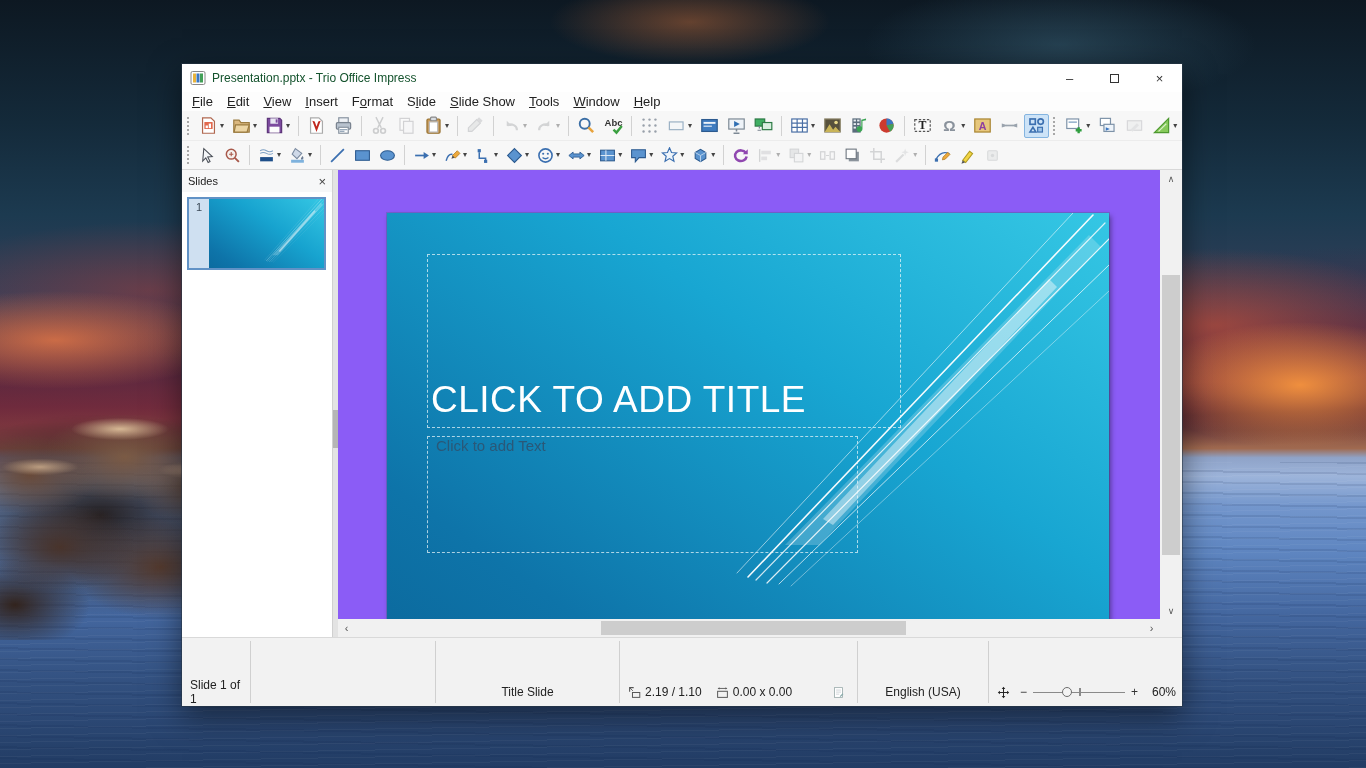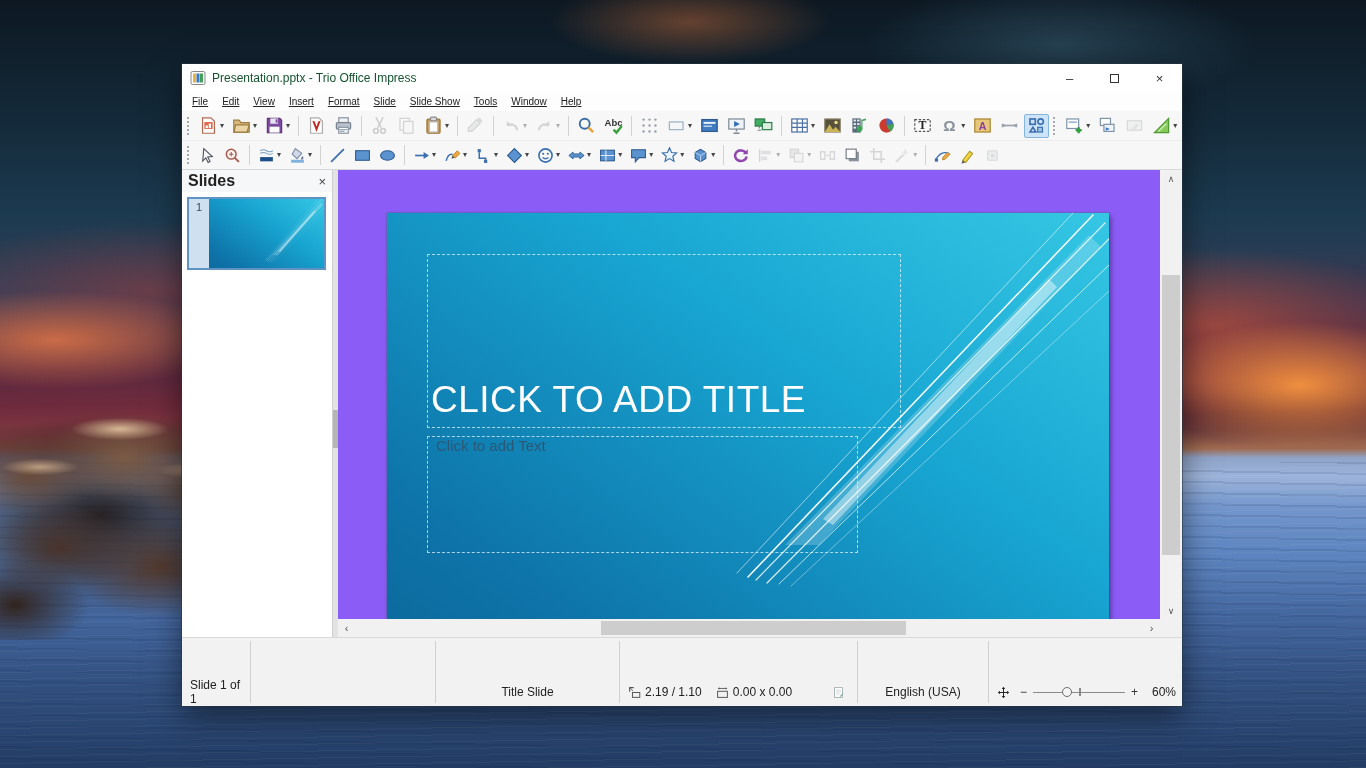--- a/index.html
+++ b/index.html
@@ -44,21 +44,21 @@
 
   .titlebar { height:28px; background:#fff; display:flex; align-items:center; flex:0 0 28px; }
   .titlebar .app-icon { width:16px; height:16px; margin:0 6px 0 8px; }
   .titlebar .title { font-size:12px; color:#14532d; }
   .win-controls { margin-left:auto; display:flex; height:100%; }
   .win-btn { width:45px; height:100%; display:flex; align-items:center; justify-content:center;
     font-size:13px; color:#333; }
   .max-glyph { width:9px; height:9px; border:1px solid #333; display:inline-block; }
 
   .menubar { height:19px; flex:0 0 19px; background:#fdfdfd; display:flex; align-items:center; padding-left:3px; }
-  .menu-item { font-size:10px; color:#222; padding:1px 7px; cursor:default;text-decoration:underline; }
+  .menu-item { font-size:13px; color:#222; padding:1px 7px; cursor:default; }
   .menu-item u { text-decoration:underline; }
 
   .toolbar { display:flex; align-items:center; background:#f7f7f7; padding-left:2px; }
   .tb1 { height:30px; flex:0 0 30px; border-bottom:1px solid #ececec; }
   .tb2 { height:29px; flex:0 0 29px; border-bottom:1px solid #d8d8d8; }
   .tb-btn { display:flex; align-items:center; height:24px; padding:0 2px; margin:0 1px;
     border:1px solid transparent; border-radius:2px; }
   .tb-btn .ico { display:block; }
   .tb1 .ico svg { width:19px; height:19px; display:block; }
   .tb2 .ico svg { width:17px; height:17px; display:block; }
@@ -67,21 +67,21 @@
   .tb-btn.active { background:#cde3f7; border-color:#84b4e0; }
   .tb-sep { width:1px; height:20px; background:#d2d2d2; margin:0 4px; flex:0 0 1px; }
   .tb-grip { width:5px; height:20px; margin:0 4px 0 2px; flex:0 0 5px;
     background-image:radial-gradient(#a8a8a8 1px, transparent 1.2px); background-size:4px 4px; }
 
   .content { flex:1 1 auto; display:flex; min-height:0; }
 
   
   .slides-panel { flex:0 0 151px; background:#fff; border-right:1px solid #d0d0d0; display:flex; flex-direction:column; }
   .sp-header { height:22px; display:flex; align-items:center; padding:0 6px; background:#f6f7f8; }
-  .sp-title { font-weight:bold; font-size:16px; color:#222; }
+  .sp-title { font-weight:normal; font-size:11px; color:#222; }
   .sp-close { margin-left:auto; font-size:13px; color:#444; line-height:1; }
   .thumb { margin:5px 5px; width:139px; height:73px; border:2px solid #6192c6; display:flex; background:#fff; }
   .thumb-num { width:20px; background:#cfe0f1; color:#3c4a58; font-size:11px; text-align:center; padding-top:2px; }
   .thumb-mini { flex:1; position:relative; overflow:hidden;
     background:linear-gradient(215deg,#35c7e4 0%,#17a3cf 42%,#0e74a9 86%,#0c6b9f 100%); }
   .thumb-mini svg { position:absolute; inset:0; width:100%; height:100%; }
 
   .splitter { flex:0 0 5px; background:#e3e3e3; position:relative; }
   .splitter .grip { position:absolute; left:0; top:240px; width:5px; height:38px; background:#b5b5b5; }
 

